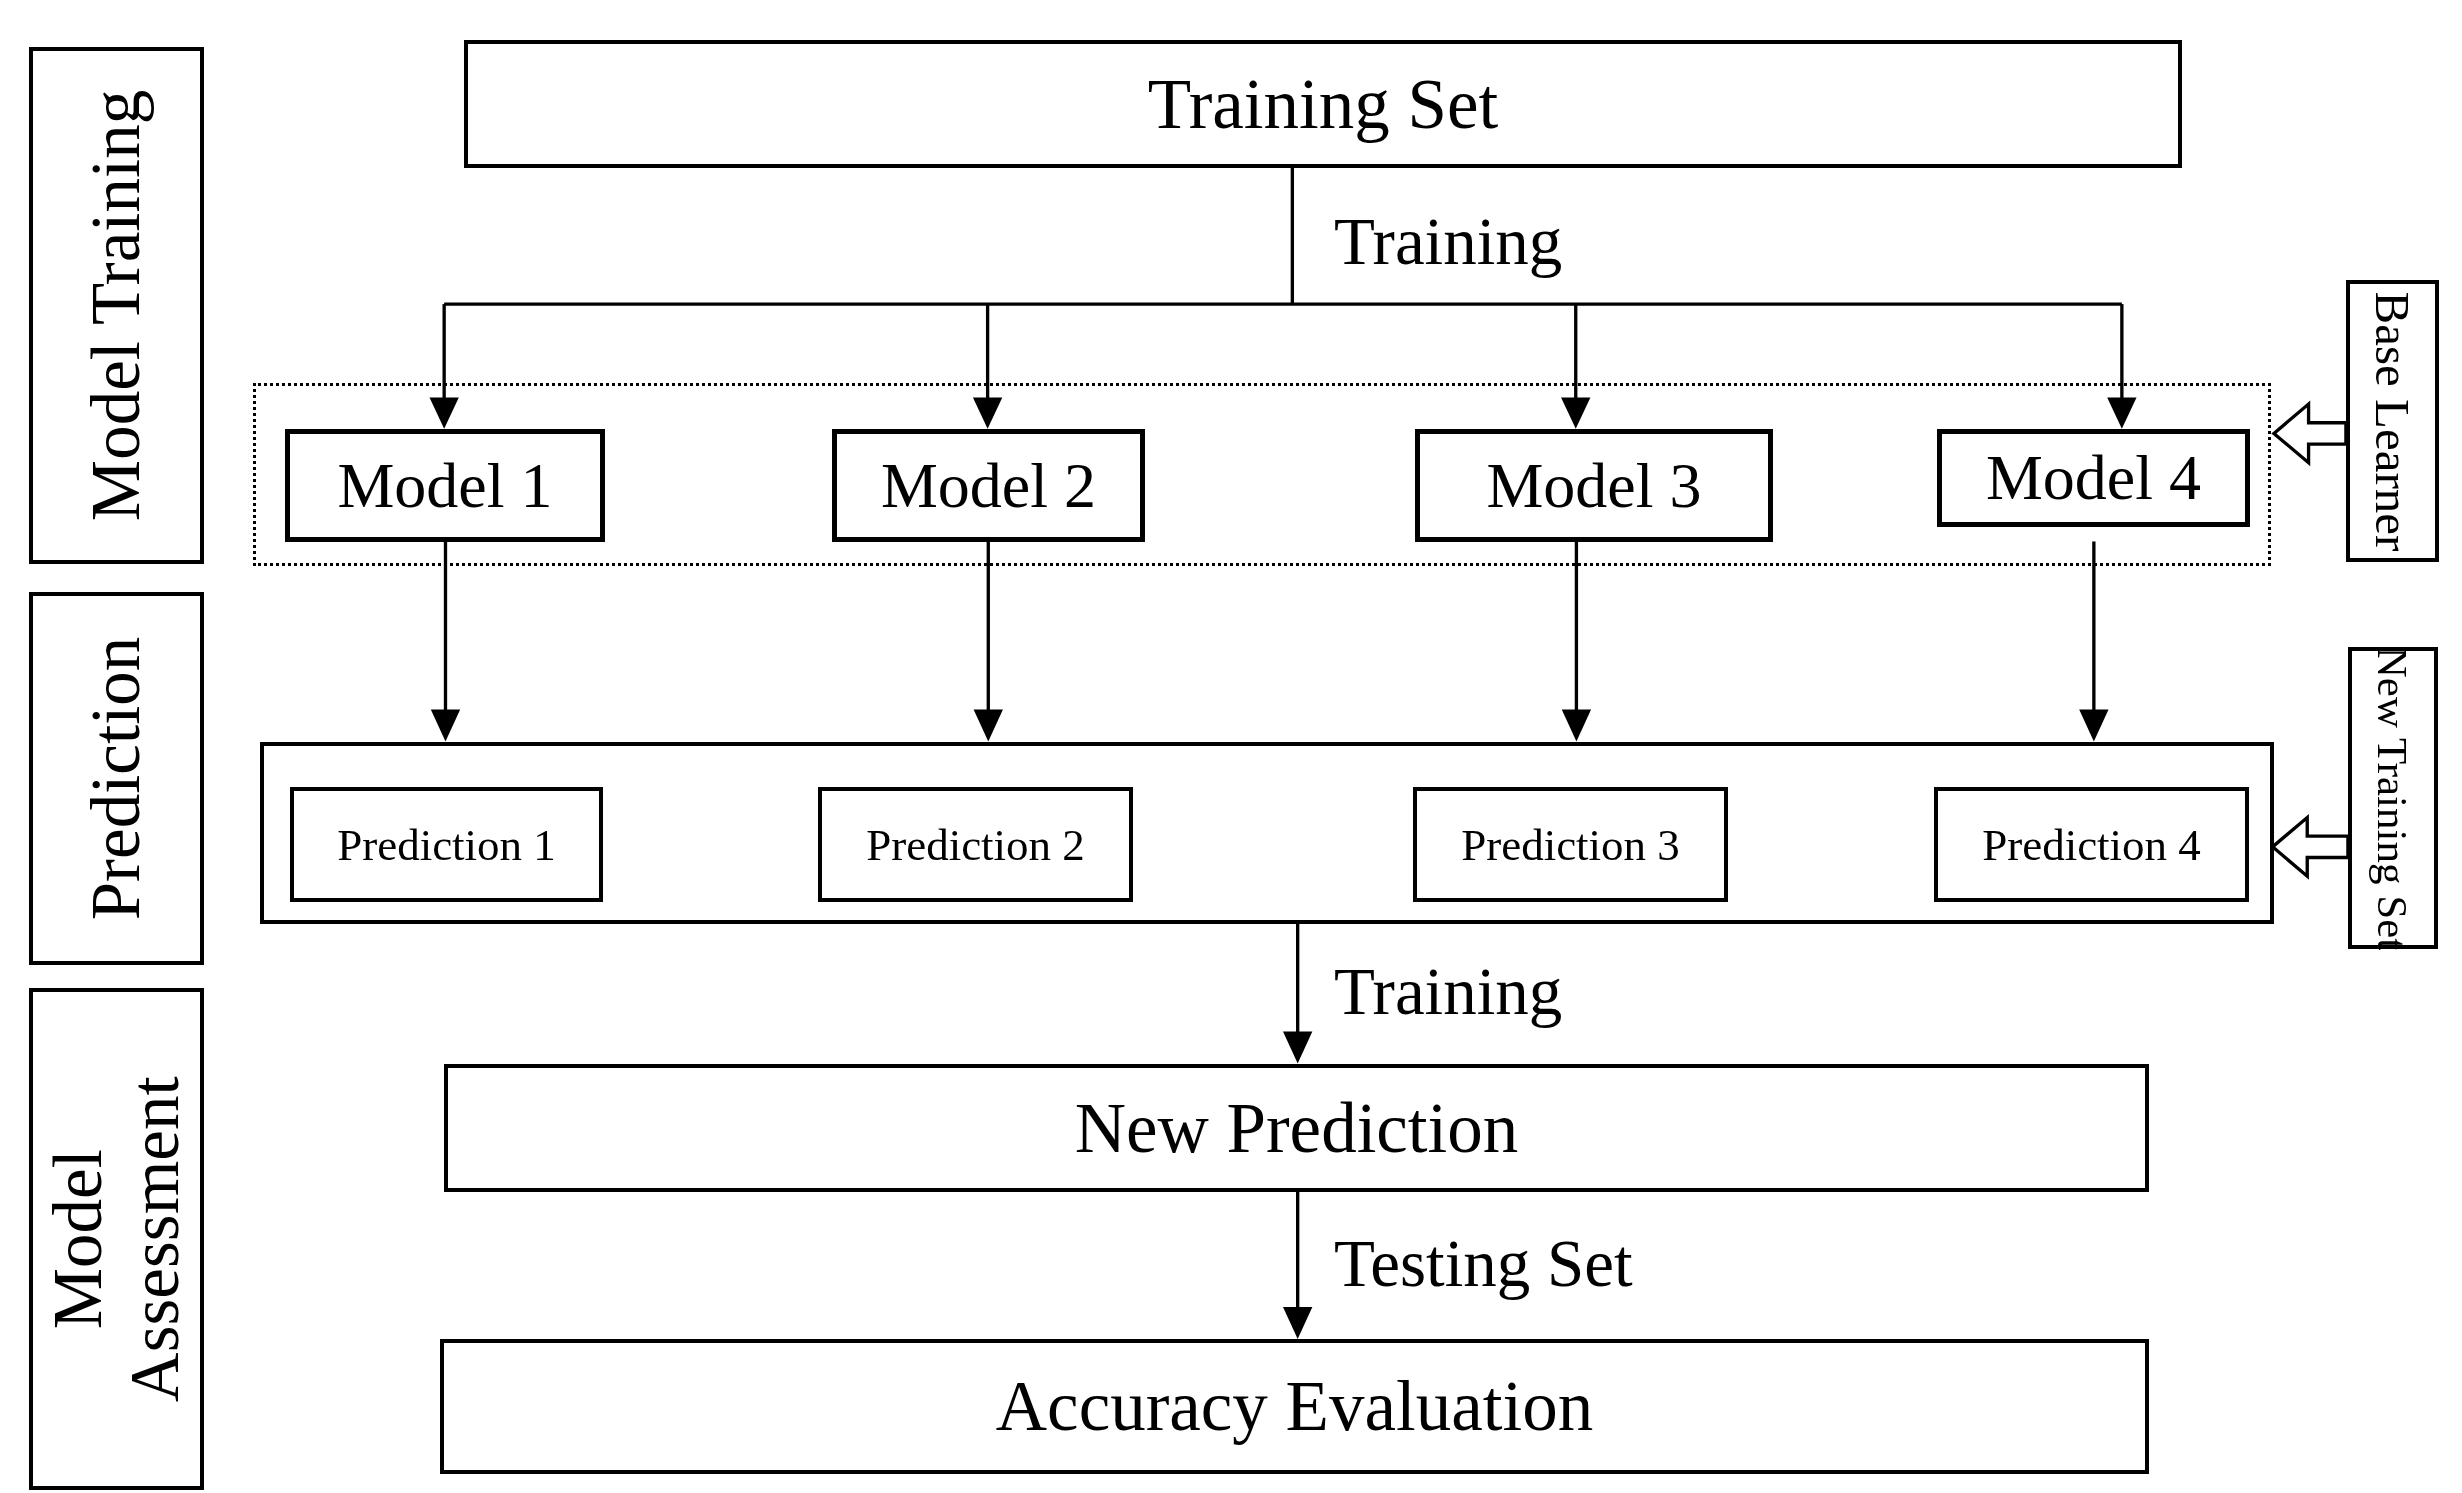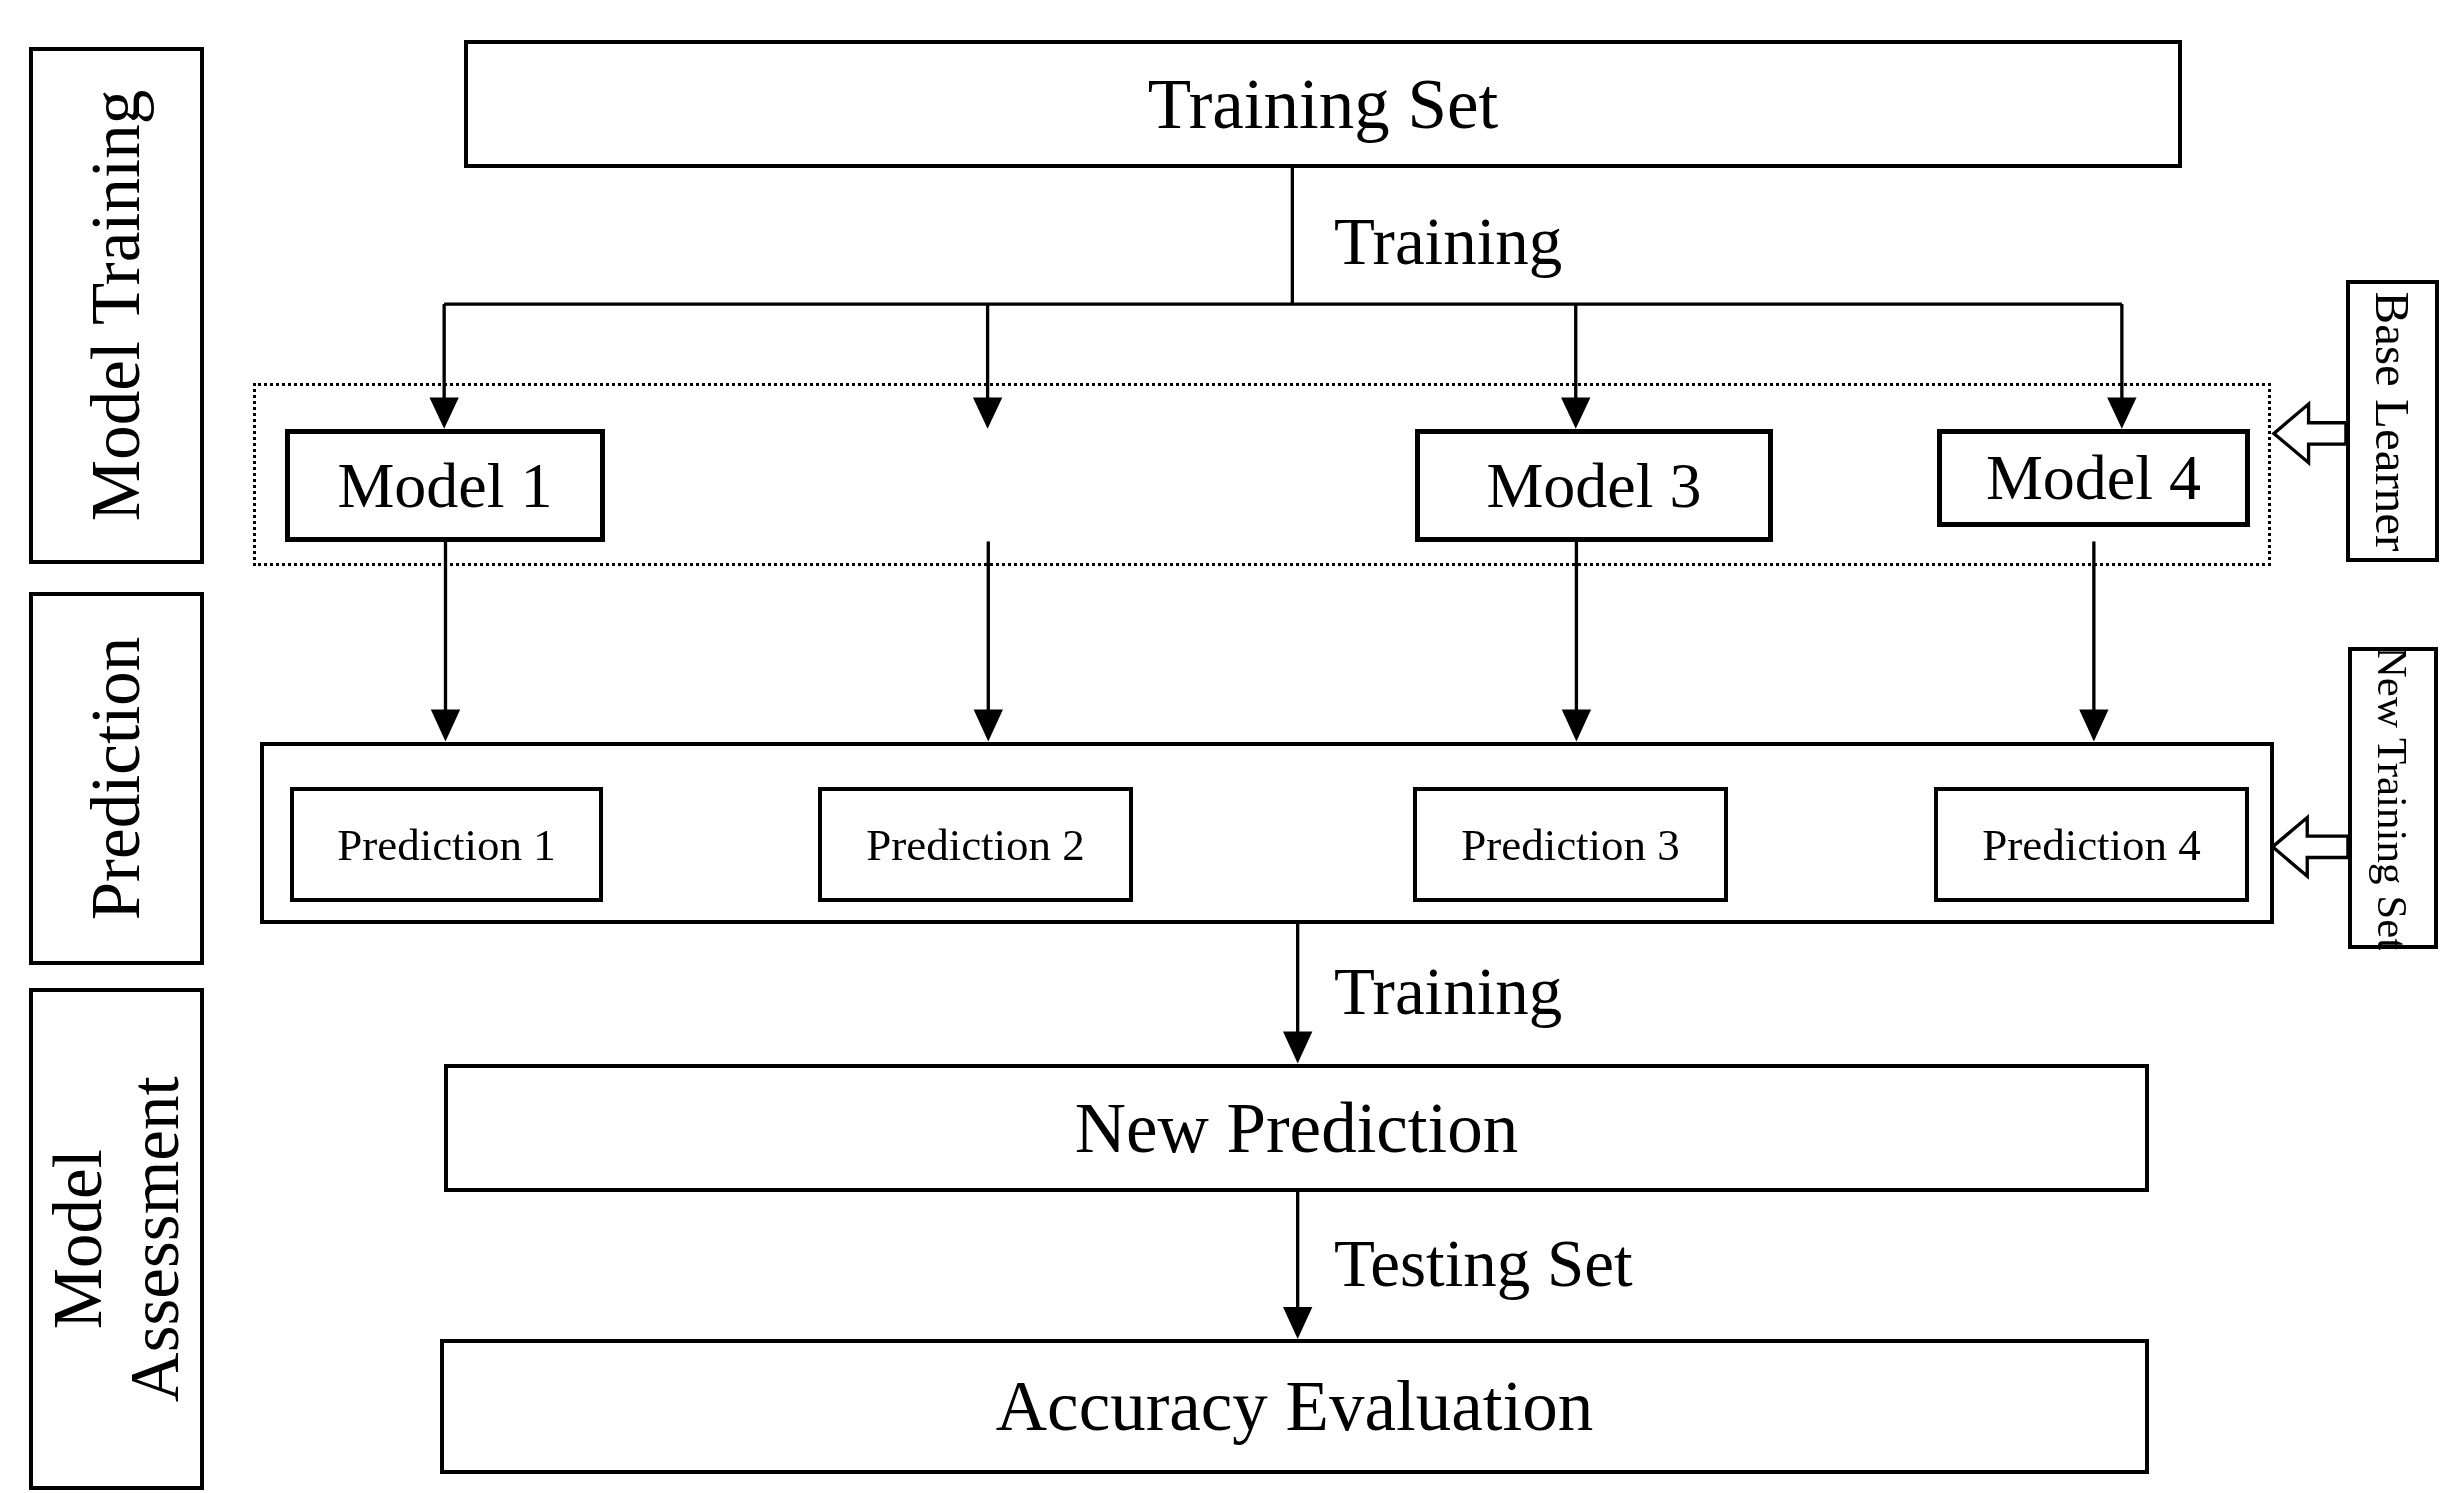--- a/index.html
+++ b/index.html
@@ -103,20 +103,23 @@
     <span class="big-label">Training Set</span>
   </div>
 
   <div class="edge-label" style="left:1334px;top:208px;">Training</div>
   <div class="edge-label" style="left:1334px;top:958px;">Training</div>
   <div class="edge-label" style="left:1334px;top:1230px;">Testing Set</div>
 
   <div class="box model-box" style="left:285px;top:429px;width:320px;height:113px;">
     <span class="model-label">Model 1</span>
   </div>
+  <div class="box model-box" style="left:832px;top:429px;width:313px;height:113px;">
+    <span class="model-label">Model 2</span>
+  </div>
   <div class="box model-box" style="left:1415px;top:429px;width:358px;height:113px;">
     <span class="model-label">Model 3</span>
   </div>
   <div class="box model-box" style="left:1937px;top:429px;width:313px;height:98px;">
     <span class="model-label">Model 4</span>
   </div>
 
   <div class="box right-box" style="left:2346px;top:280px;width:93px;height:282px;">
     <span class="rot-cw bl-label">Base Learner</span>
   </div>

